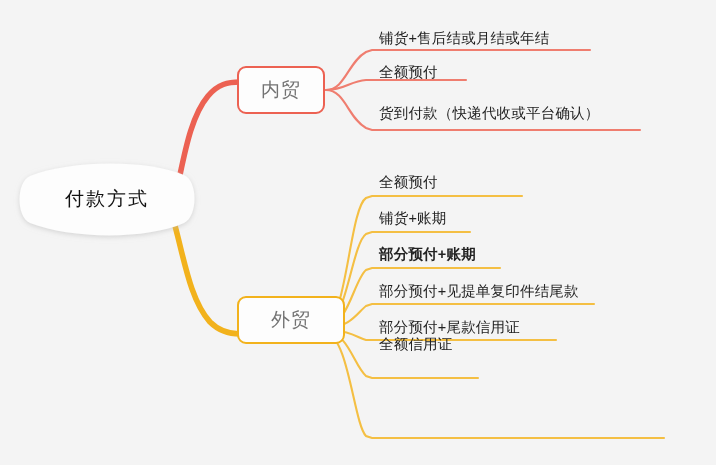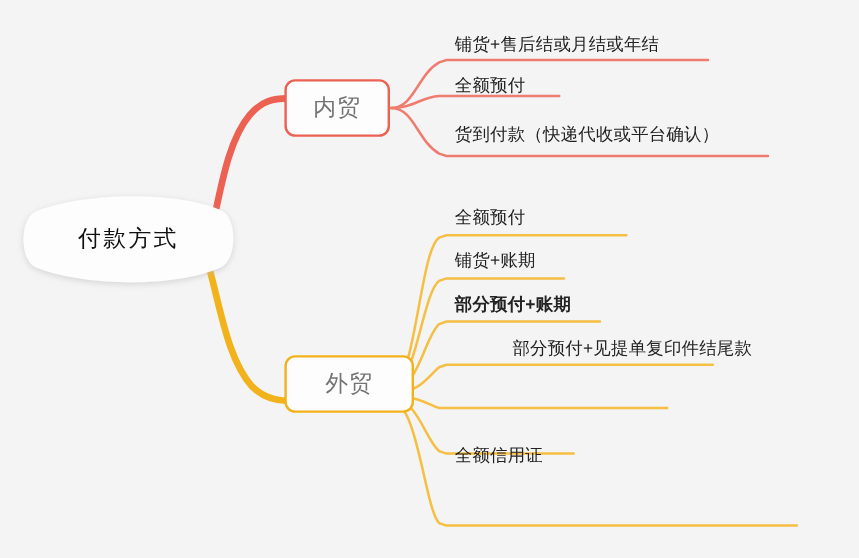--- a/index.html
+++ b/index.html
@@ -127,16 +127,17 @@
     <span>外贸</span>
   </div>
 
   <div class="leaf-text" style="left:379px; top:28px;">铺货+售后结或月结或年结</div>
   <div class="leaf-text" style="left:379px; top:62px;">全额预付</div>
   <div class="leaf-text" style="left:379px; top:103px;">货到付款（快递代收或平台确认）</div>
 
   <div class="leaf-text" style="left:379px; top:172px;">全额预付</div>
   <div class="leaf-text" style="left:379px; top:208px;">铺货+账期</div>
   <div class="leaf-text" style="left:379px; top:244px;font-weight:bold;">部分预付+账期</div>
-  <div class="leaf-text" style="left:379px; top:281px;margin-left:48px;">部分预付+见提单复印件结尾款</div>
-  <div class="leaf-text" style="left:379px; top:370px;">全额信用证</div>
+  <div class="leaf-text" style="left:379px; top:281px;">部分预付+见提单复印件结尾款</div>
+  <div class="leaf-text" style="left:379px; top:317px;">部分预付+尾款信用证</div>
+  <div class="leaf-text" style="left:379px; top:334px;">全额信用证</div>
 
 </div>
 
 </body></html>

